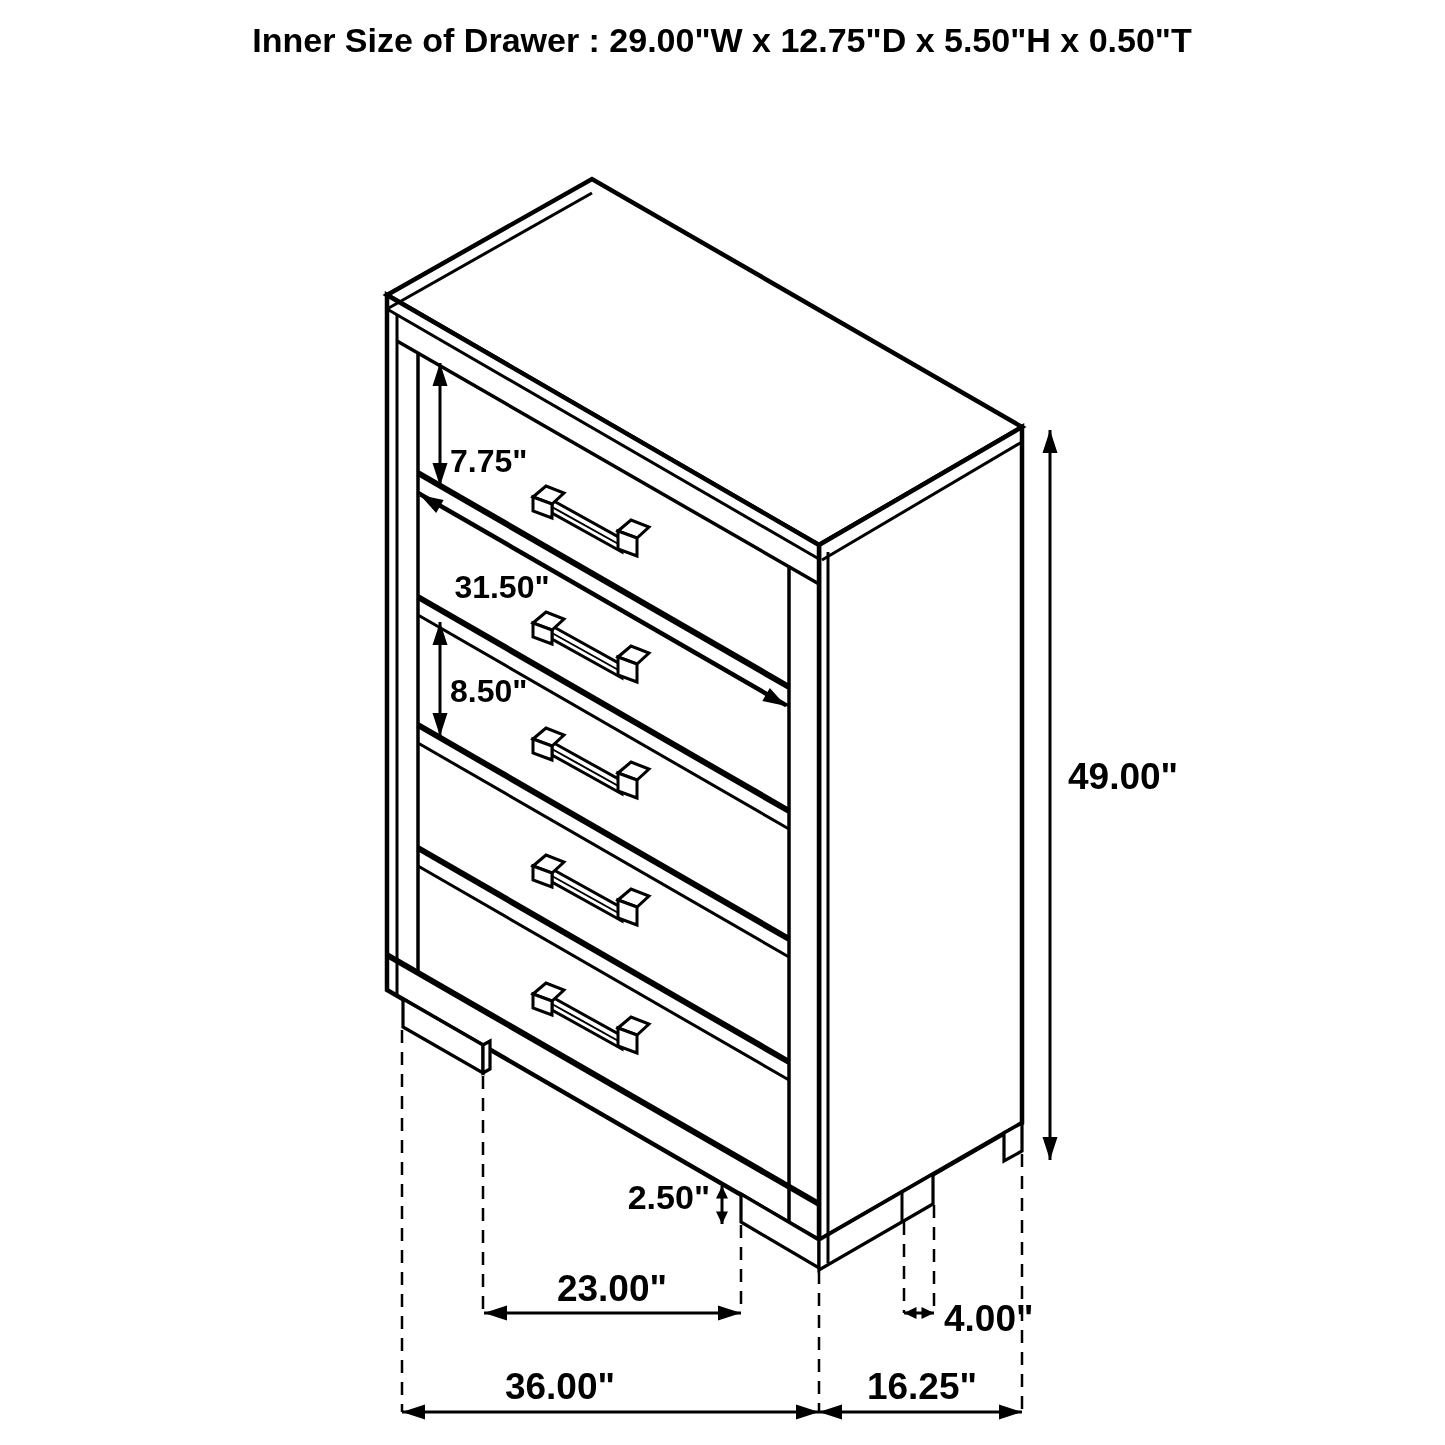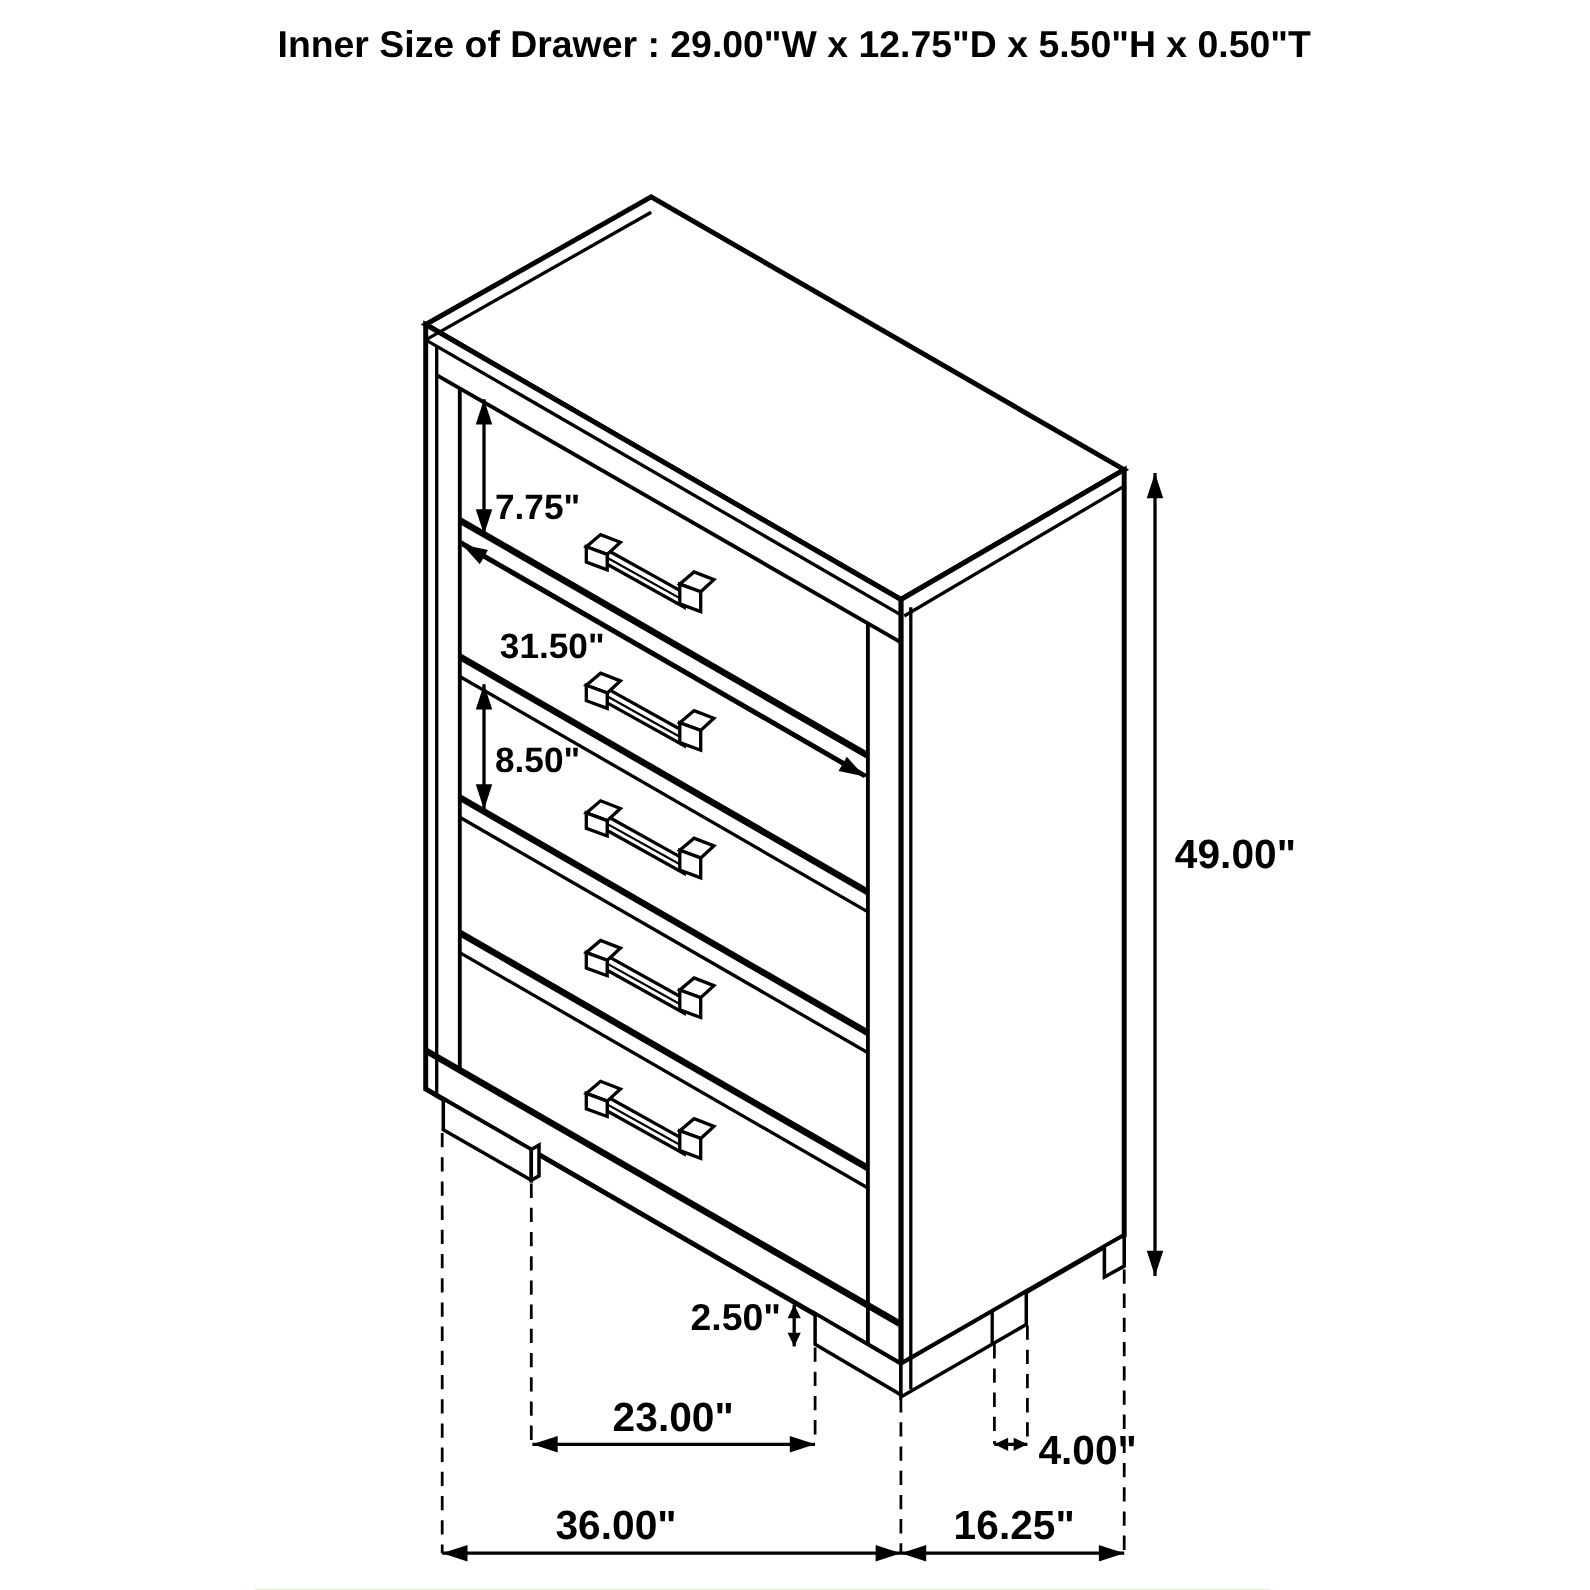--- a/index.html
+++ b/index.html
@@ -4,21 +4,21 @@
 <style>
   html, body {
     margin: 0;
     padding: 0;
     background: #ffffff;
   }
   .stage {
     position: relative;
     width: 1445px;
     height: 1445px;
-    background: #84cc16;
+    background: #737373;
     font-family: "Liberation Sans", sans-serif;
   }
   svg { display: block; }
   .face      { fill: #ffffff; stroke: #000000; stroke-width: 4.5; }
   .edge3     { fill: none; stroke: #000000; stroke-width: 3;   }
   .edge35    { fill: none; stroke: #000000; stroke-width: 3.5; }
   .edge6     { fill: none; stroke: #000000; stroke-width: 6;   }
   .leg       { fill: #ffffff; stroke: #000000; stroke-width: 3.2; }
   .handle-part { fill: #ffffff; stroke: #000000; stroke-width: 3; }
   .handle-line { fill: none; stroke: #000000; stroke-width: 2; }

